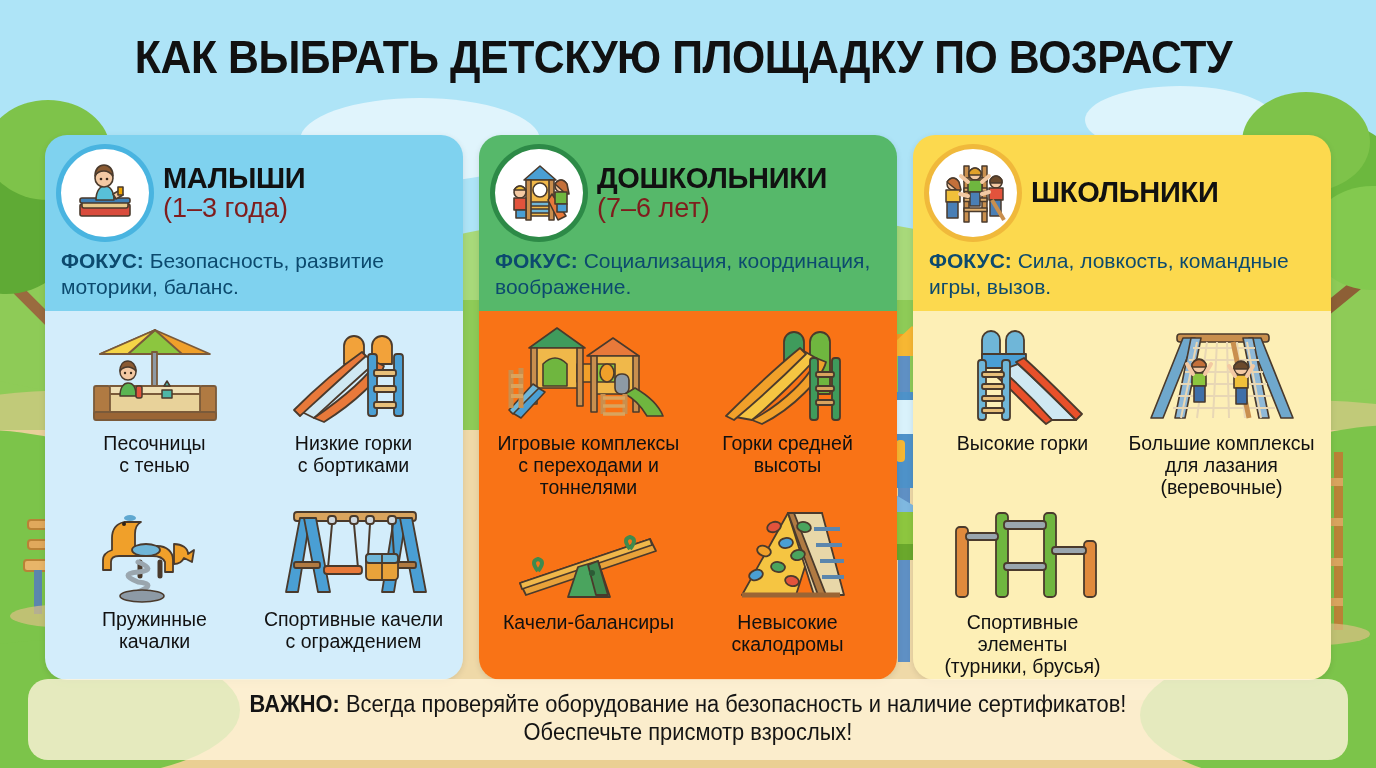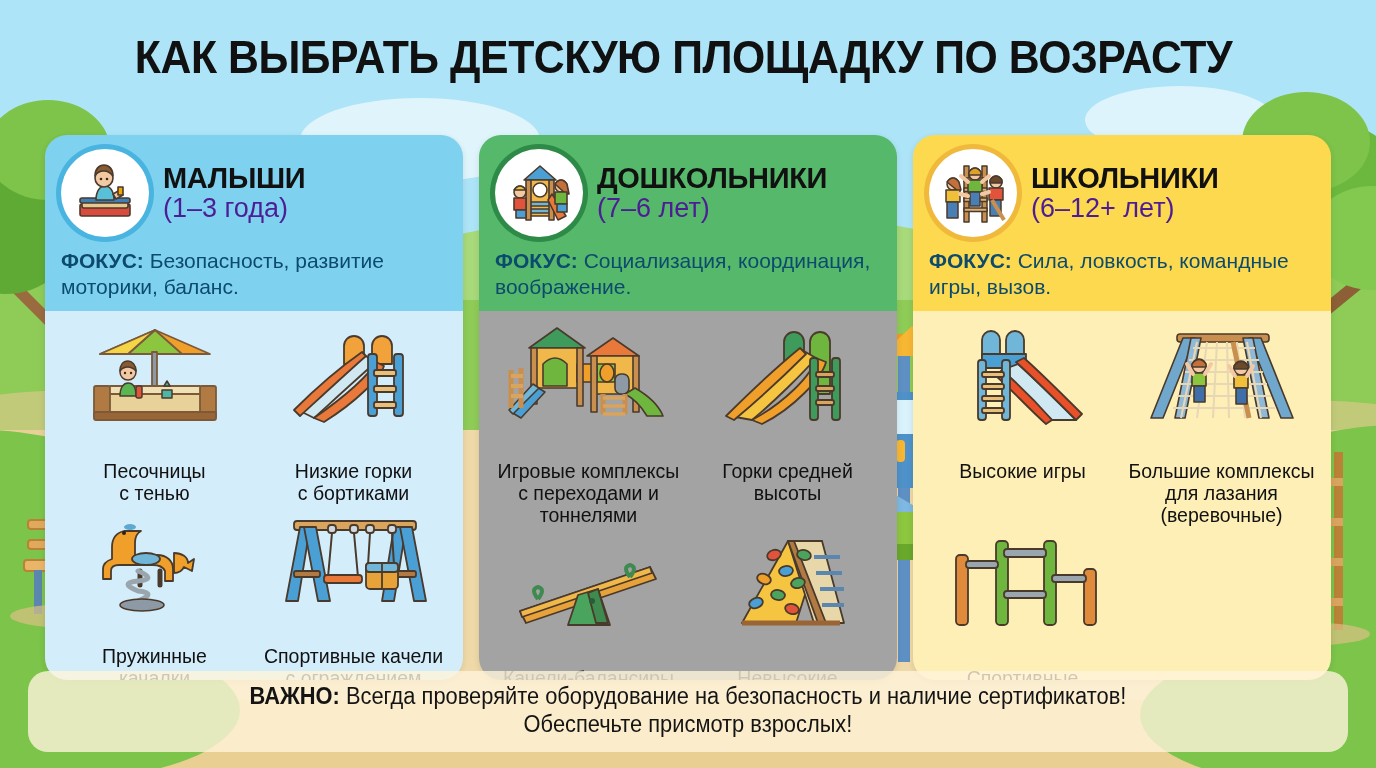--- a/index.html
+++ b/index.html
@@ -40,55 +40,55 @@
   .head-row{ display:flex; align-items:center; gap:14px; }
   .badge{
     width:88px; height:88px; border-radius:50%;
     background:#ffffff; flex:0 0 88px;
     display:flex; align-items:center; justify-content:center;
     overflow:hidden;
   }
   .badge svg{ display:block; }
   .head-text{ display:flex; flex-direction:column; line-height:1.07; }
   .head-text .t1{ font-size:29px; font-weight:bold; color:#111; letter-spacing:-0.3px; }
-  .head-text .t2{ font-size:27px; color:#4c1d95; }
+  .head-text .t2{ font-size:27px; color:#7f1d1d; }
   .focus{
     margin-top:11px; font-size:21px; color:#0c4a6e; line-height:1.22;
   }
   .focus b{ font-weight:bold; }
 
   .card-body{
     flex:1; padding:8px 10px 10px 10px;
     display:grid; grid-template-columns:1fr 1fr; grid-template-rows:1fr 1fr;
   }
   .cell{
     display:flex; flex-direction:column; align-items:center;
-    justify-content:flex-start; padding:4px 2px 0 2px;gap:28px;
+    justify-content:flex-start; padding:4px 2px 0 2px;
   }
   .cell .art{ height:105px; display:flex; align-items:flex-end; justify-content:center; }
   .cell .art svg{ display:block; }
   .cell .cap{
     margin-top:4px; text-align:center; font-size:19.5px;
     color:#111; line-height:1.13; white-space:pre-line;
   }
 
   
   .card.blue   .card-head{ background:#7fd2ef; }
   .card.blue   .card-body{ background:#d3edfb; }
   .card.blue   .badge{ box-shadow:0 0 0 5px #49b4e0; }
   .card.green  .card-head{ background:#56b86a; }
-  .card.green  .card-body{ background:#a3a3a3; }
+  .card.green  .card-body{ background:#f97316; }
   .card.green  .badge{ box-shadow:0 0 0 5px #2d8a47; }
   .card.yellow .card-head{ background:#fcd94e; }
   .card.yellow .card-body{ background:#fdefb6; }
   .card.yellow .badge{ box-shadow:0 0 0 5px #f0b93b; }
 
   
   .footer{
-    position:absolute; left:28px; right:28px; bottom:16px;
+    position:absolute; left:28px; right:28px; bottom:8px;
     background:rgba(255,244,219,.80);
     border-radius:20px;
     padding:11px 20px 13px 20px;
     text-align:center; z-index:6;
   }
   .footer p{
     font-size:23px; color:#141414; line-height:1.24;
     transform:scaleX(0.95); transform-origin:center;
   }
   .footer b{ font-weight:bold; }
@@ -483,21 +483,20 @@
               <path d="M56 26 q6-8 12 0 l0 3 -12 0z" fill="#6b4a2c"></path>
               <path d="M55 34 l14 0 0 12 -14 0z" fill="#e2533c"></path>
               <path d="M56 46 l11 0 0 16 -11 0z" fill="#4a7fb5"></path>
               <path d="M55 38 l-7 2" stroke="#f3c9a3" stroke-width="4" stroke-linecap="round"></path>
               <path d="M58 46 L70 66" stroke="#c98f4e" stroke-width="4"></path>
             </g>
           </svg>
         </div>
         <div class="head-text">
           <span class="t1">ШКОЛЬНИКИ</span>
-          <span class="t2">(6–12+ лет)</span>
         </div>
       </div>
       <div class="focus">
         <b>ФОКУС:</b><span> Сила, ловкость, командные игры, вызов.</span>
       </div>
     </div>
     <div class="card-body">
 
       <div class="cell">
         <div class="art">
@@ -511,21 +510,21 @@
               <path d="M54 46 C70 60 90 80 104 96 L98 100 C80 84 62 64 48 52 Z" fill="#e8502a"></path>
               <rect x="30" y="36" width="8" height="60" rx="3" fill="#6fb6d8"></rect>
               <rect x="54" y="36" width="8" height="60" rx="3" fill="#6fb6d8"></rect>
               <rect x="34" y="48" width="22" height="5" rx="2" fill="#e8c07a"></rect>
               <rect x="34" y="60" width="22" height="5" rx="2" fill="#e8c07a"></rect>
               <rect x="34" y="72" width="22" height="5" rx="2" fill="#e8c07a"></rect>
               <rect x="34" y="84" width="22" height="5" rx="2" fill="#e8c07a"></rect>
             </g>
           </svg>
         </div>
-        <div class="cap">Высокие игры</div>
+        <div class="cap">Высокие горки</div>
       </div>
 
 
       <div class="cell">
         <div class="art">
           <svg width="170" height="100" viewBox="0 0 170 100">
             <g stroke="#4a3a2c" stroke-width="1.6" stroke-linejoin="round">
               <rect x="40" y="6" width="92" height="8" rx="3" fill="#c98f4e"></rect>
               <path d="M46 10 L14 90 L26 90 L58 10 Z" fill="#6fa8cc"></path>
               <path d="M124 10 L156 90 L144 90 L112 10 Z" fill="#6fa8cc"></path>

